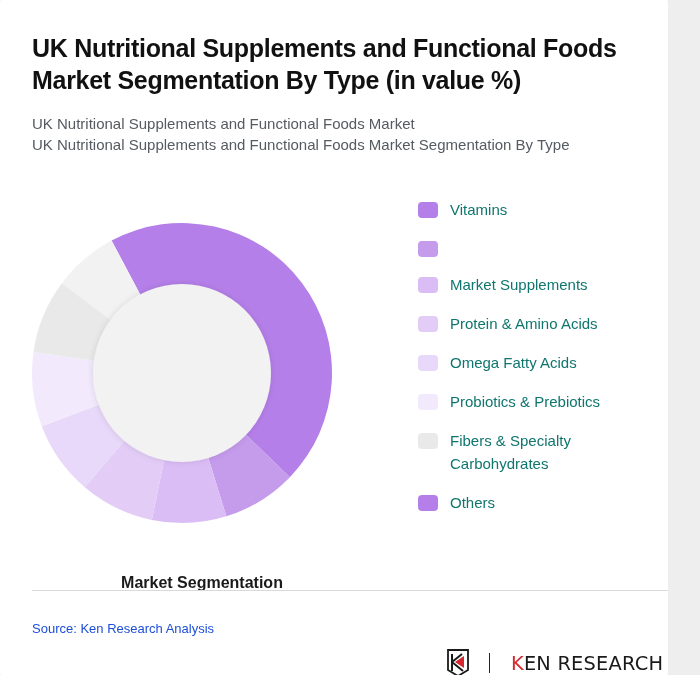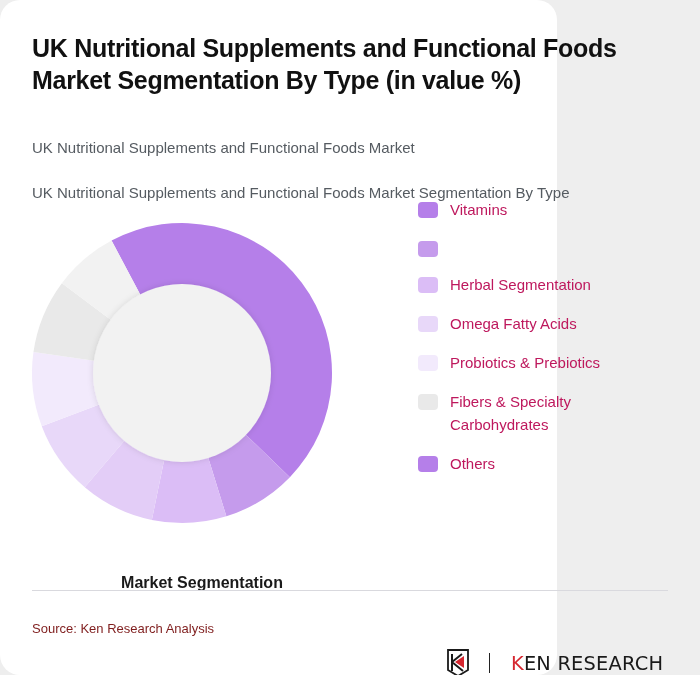--- a/index.html
+++ b/index.html
@@ -4,38 +4,38 @@
   <style>
     html, body { margin: 0; padding: 0; }
     body {
       width: 700px; height: 675px;
       background: #eeeeee;
       font-family: "Liberation Sans", "DejaVu Sans", sans-serif;
       overflow: hidden;
     }
     .card {
       position: absolute; left: 0; top: 0;
-      width: 557px; height: 675px;
+      width: 668px; height: 675px;
       background: #ffffff;
-      border-radius: 20px;
+      border-radius: 2px;
       box-sizing: border-box;
     }
     .title {
       position: absolute; left: 32px; top: 32px;
       width: 640px;
       font-size: 25px; font-weight: bold; line-height: 32px;
       color: #111111;
       letter-spacing: -0.3px;
     }
     .subtitle {
       position: absolute; left: 32px; top: 113px;
       font-size: 15px; line-height: 21px;
       color: #555b61;
     }
-    .subtitle div { white-space: nowrap; margin-top: 24px; }
+    .subtitle div { white-space: nowrap; }
     .chart-area {
       position: absolute; left: 20px; top: 210px;
       width: 330px; height: 330px;
     }
     .chart-area svg { display: block; }
     .center-label {
       position: absolute; left: 93px; top: 284px;
       width: 178px; height: 178px;
       display: flex; align-items: center; justify-content: center;
       font-size: 16px; color: #1a1a1a;
@@ -51,30 +51,30 @@
       margin-bottom: 16px;
       cursor: pointer;
     }
     .legend-swatch {
       width: 20px; height: 16px; border-radius: 4px;
       flex: 0 0 auto;
       margin-top: 4px;
     }
     .legend-label {
       margin-left: 12px;
-      font-size: 15px; line-height: 23px; color: #be185d;
+      font-size: 15px; line-height: 23px; color: #0f766e;
       width: 180px;
     }
     .divider {
       position: absolute; left: 32px; top: 590px;
       width: 636px; height: 1px; background: #d9d9de;
     }
     .source {
       position: absolute; left: 32px; top: 621px;
-      font-size: 13px; color: #7f1d1d;
+      font-size: 13px; color: #1d4ed8;
     }
     .logo {
       position: absolute; left: 447px; top: 649px;
       display: flex; align-items: center;
       height: 28px;
       gap: 16px;
     }
     .logo-mark { width: 22px; height: 28px; }
     .logo-sep { width: 1px; height: 20px; background: #222; margin: 0 5px 0 4px; }
     .logo-text {
@@ -121,21 +121,25 @@
   <div class="legend" id="legend">
       <div class="legend-item">
         <span class="legend-swatch" style="background: rgb(181, 127, 233);"></span>
         <span class="legend-label">Vitamins</span>
       </div>
       <div class="legend-item">
         <span class="legend-swatch" style="background: rgb(197, 155, 236);"></span>
       </div>
       <div class="legend-item">
         <span class="legend-swatch" style="background: rgb(219, 189, 246);"></span>
-        <span class="legend-label">Herbal Segmentation</span>
+        <span class="legend-label">Market Supplements</span>
+      </div>
+      <div class="legend-item">
+        <span class="legend-swatch" style="background: rgb(227, 205, 247);"></span>
+        <span class="legend-label">Protein &amp; Amino Acids</span>
       </div>
       <div class="legend-item">
         <span class="legend-swatch" style="background: rgb(232, 216, 249);"></span>
         <span class="legend-label">Omega Fatty Acids</span>
       </div>
       <div class="legend-item">
         <span class="legend-swatch" style="background: rgb(242, 234, 252);"></span>
         <span class="legend-label">Probiotics &amp; Prebiotics</span>
       </div>
       <div class="legend-item">

